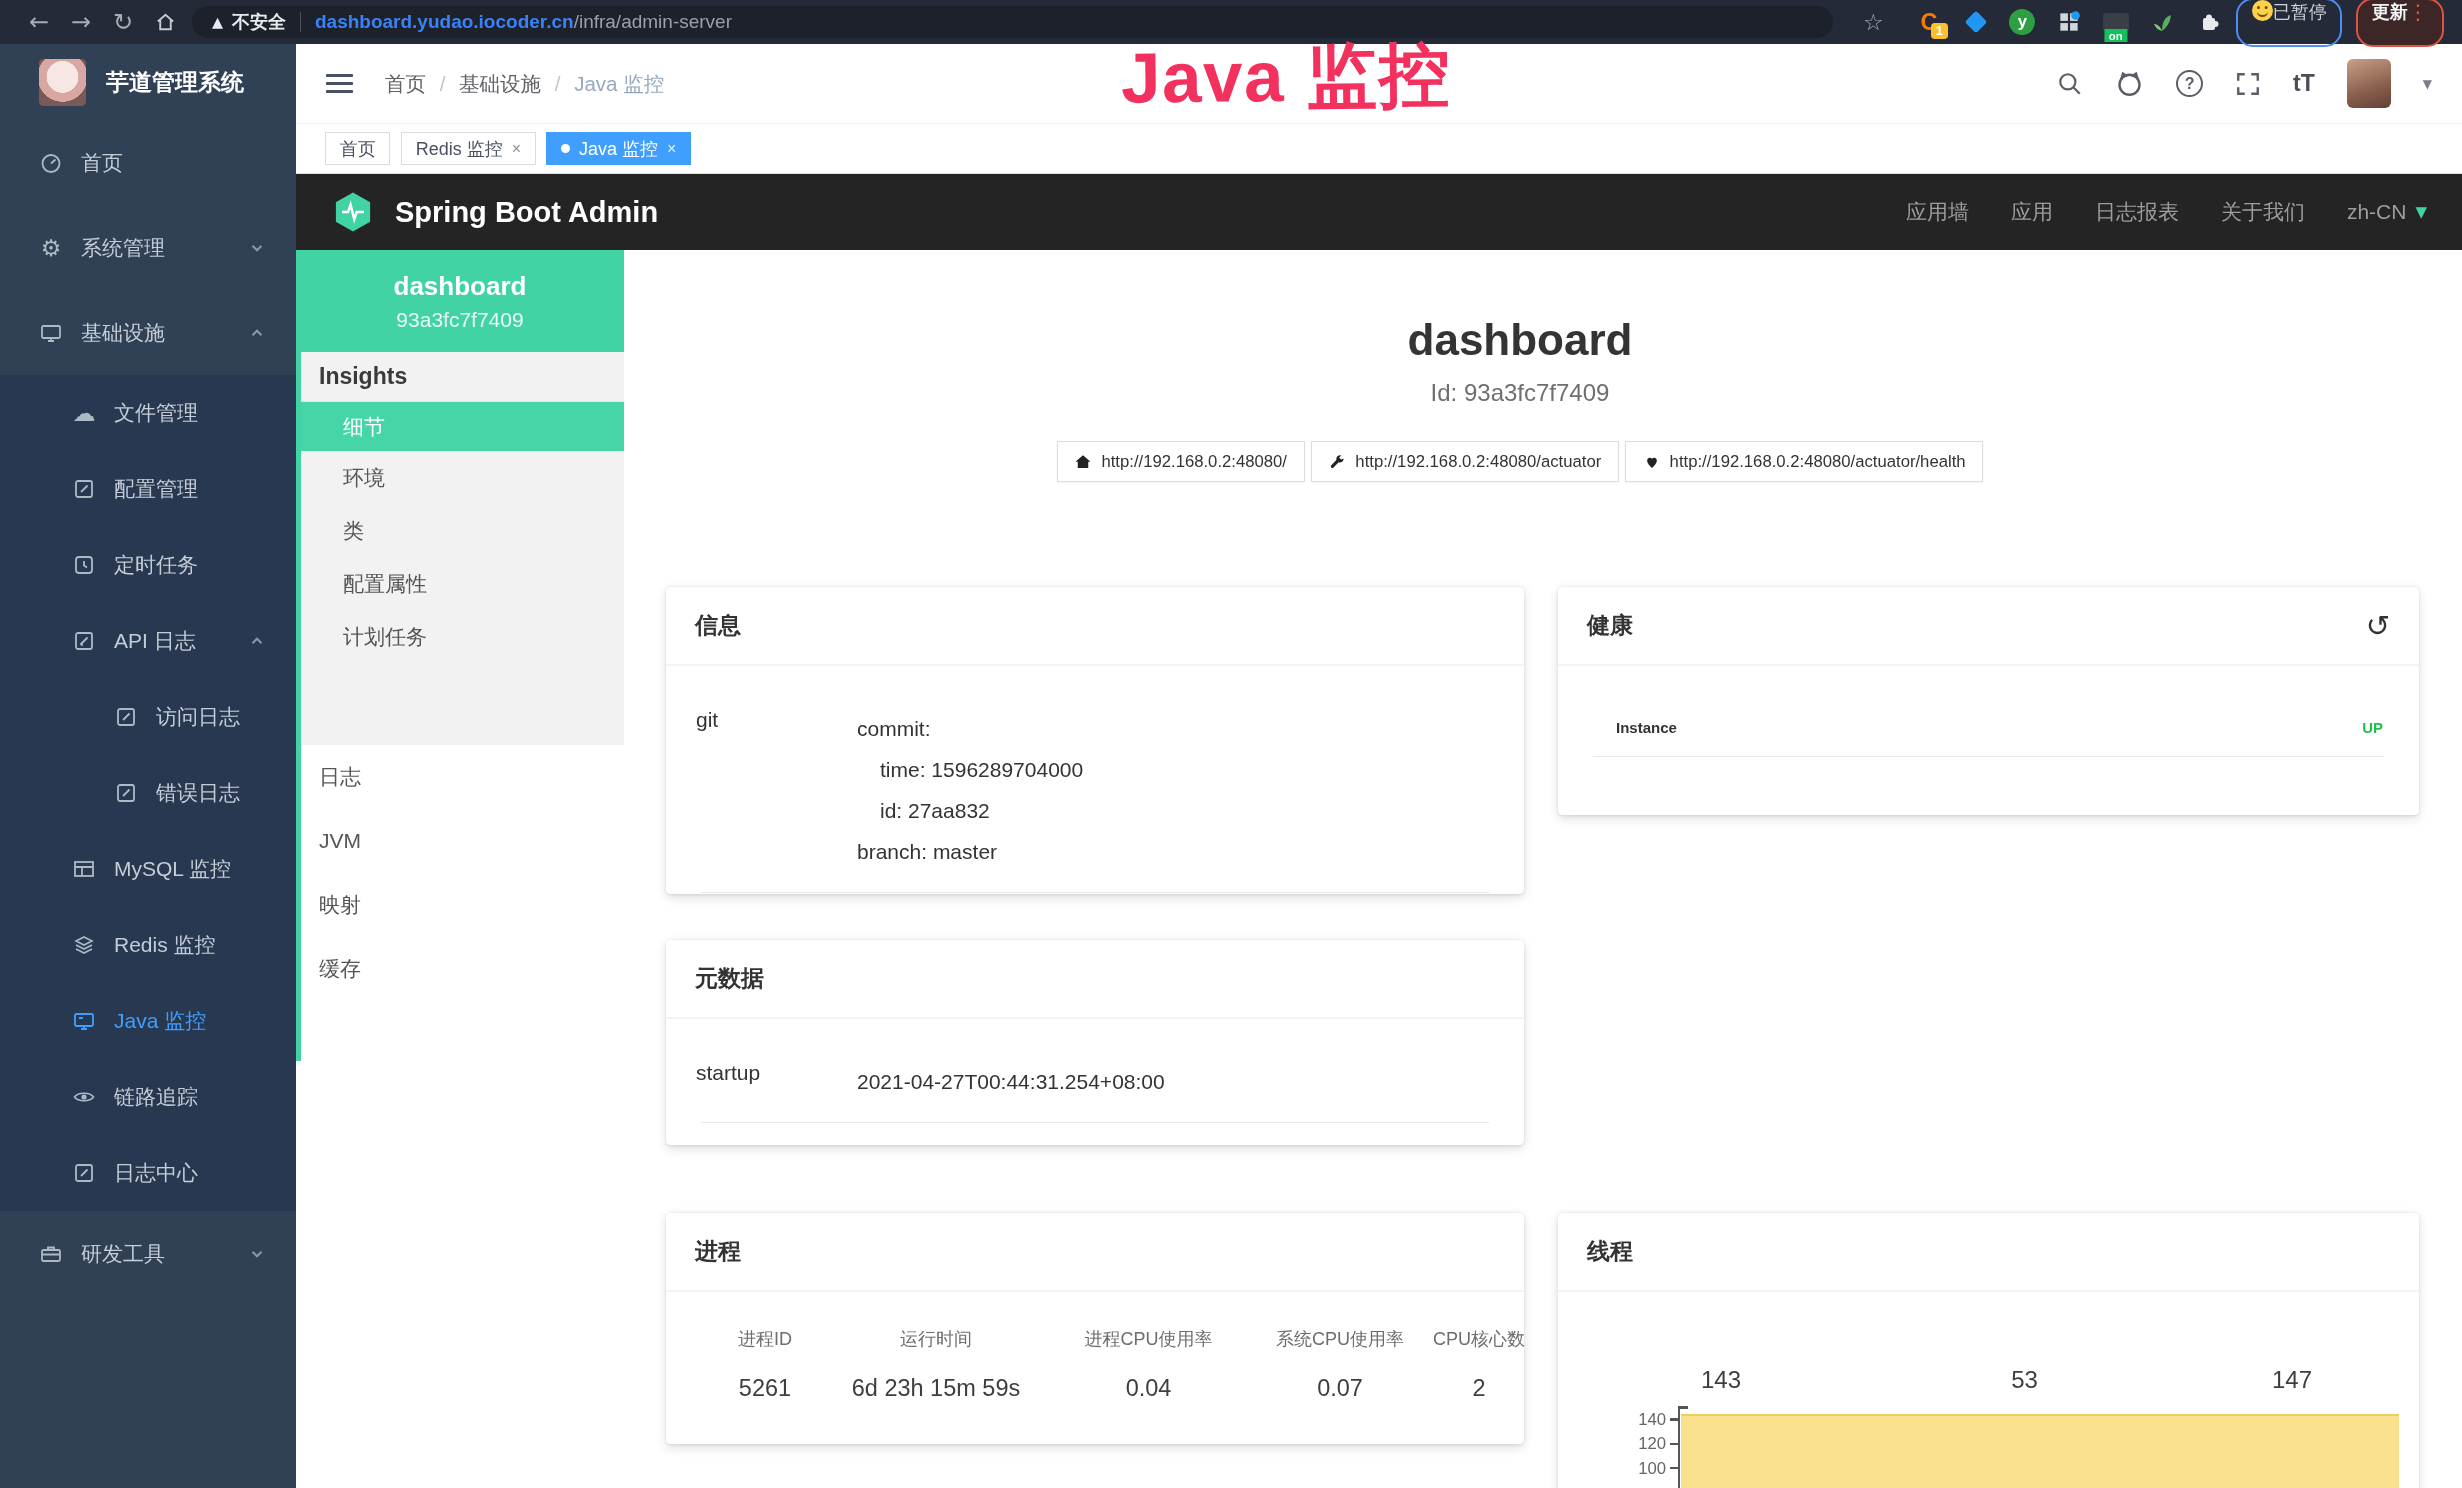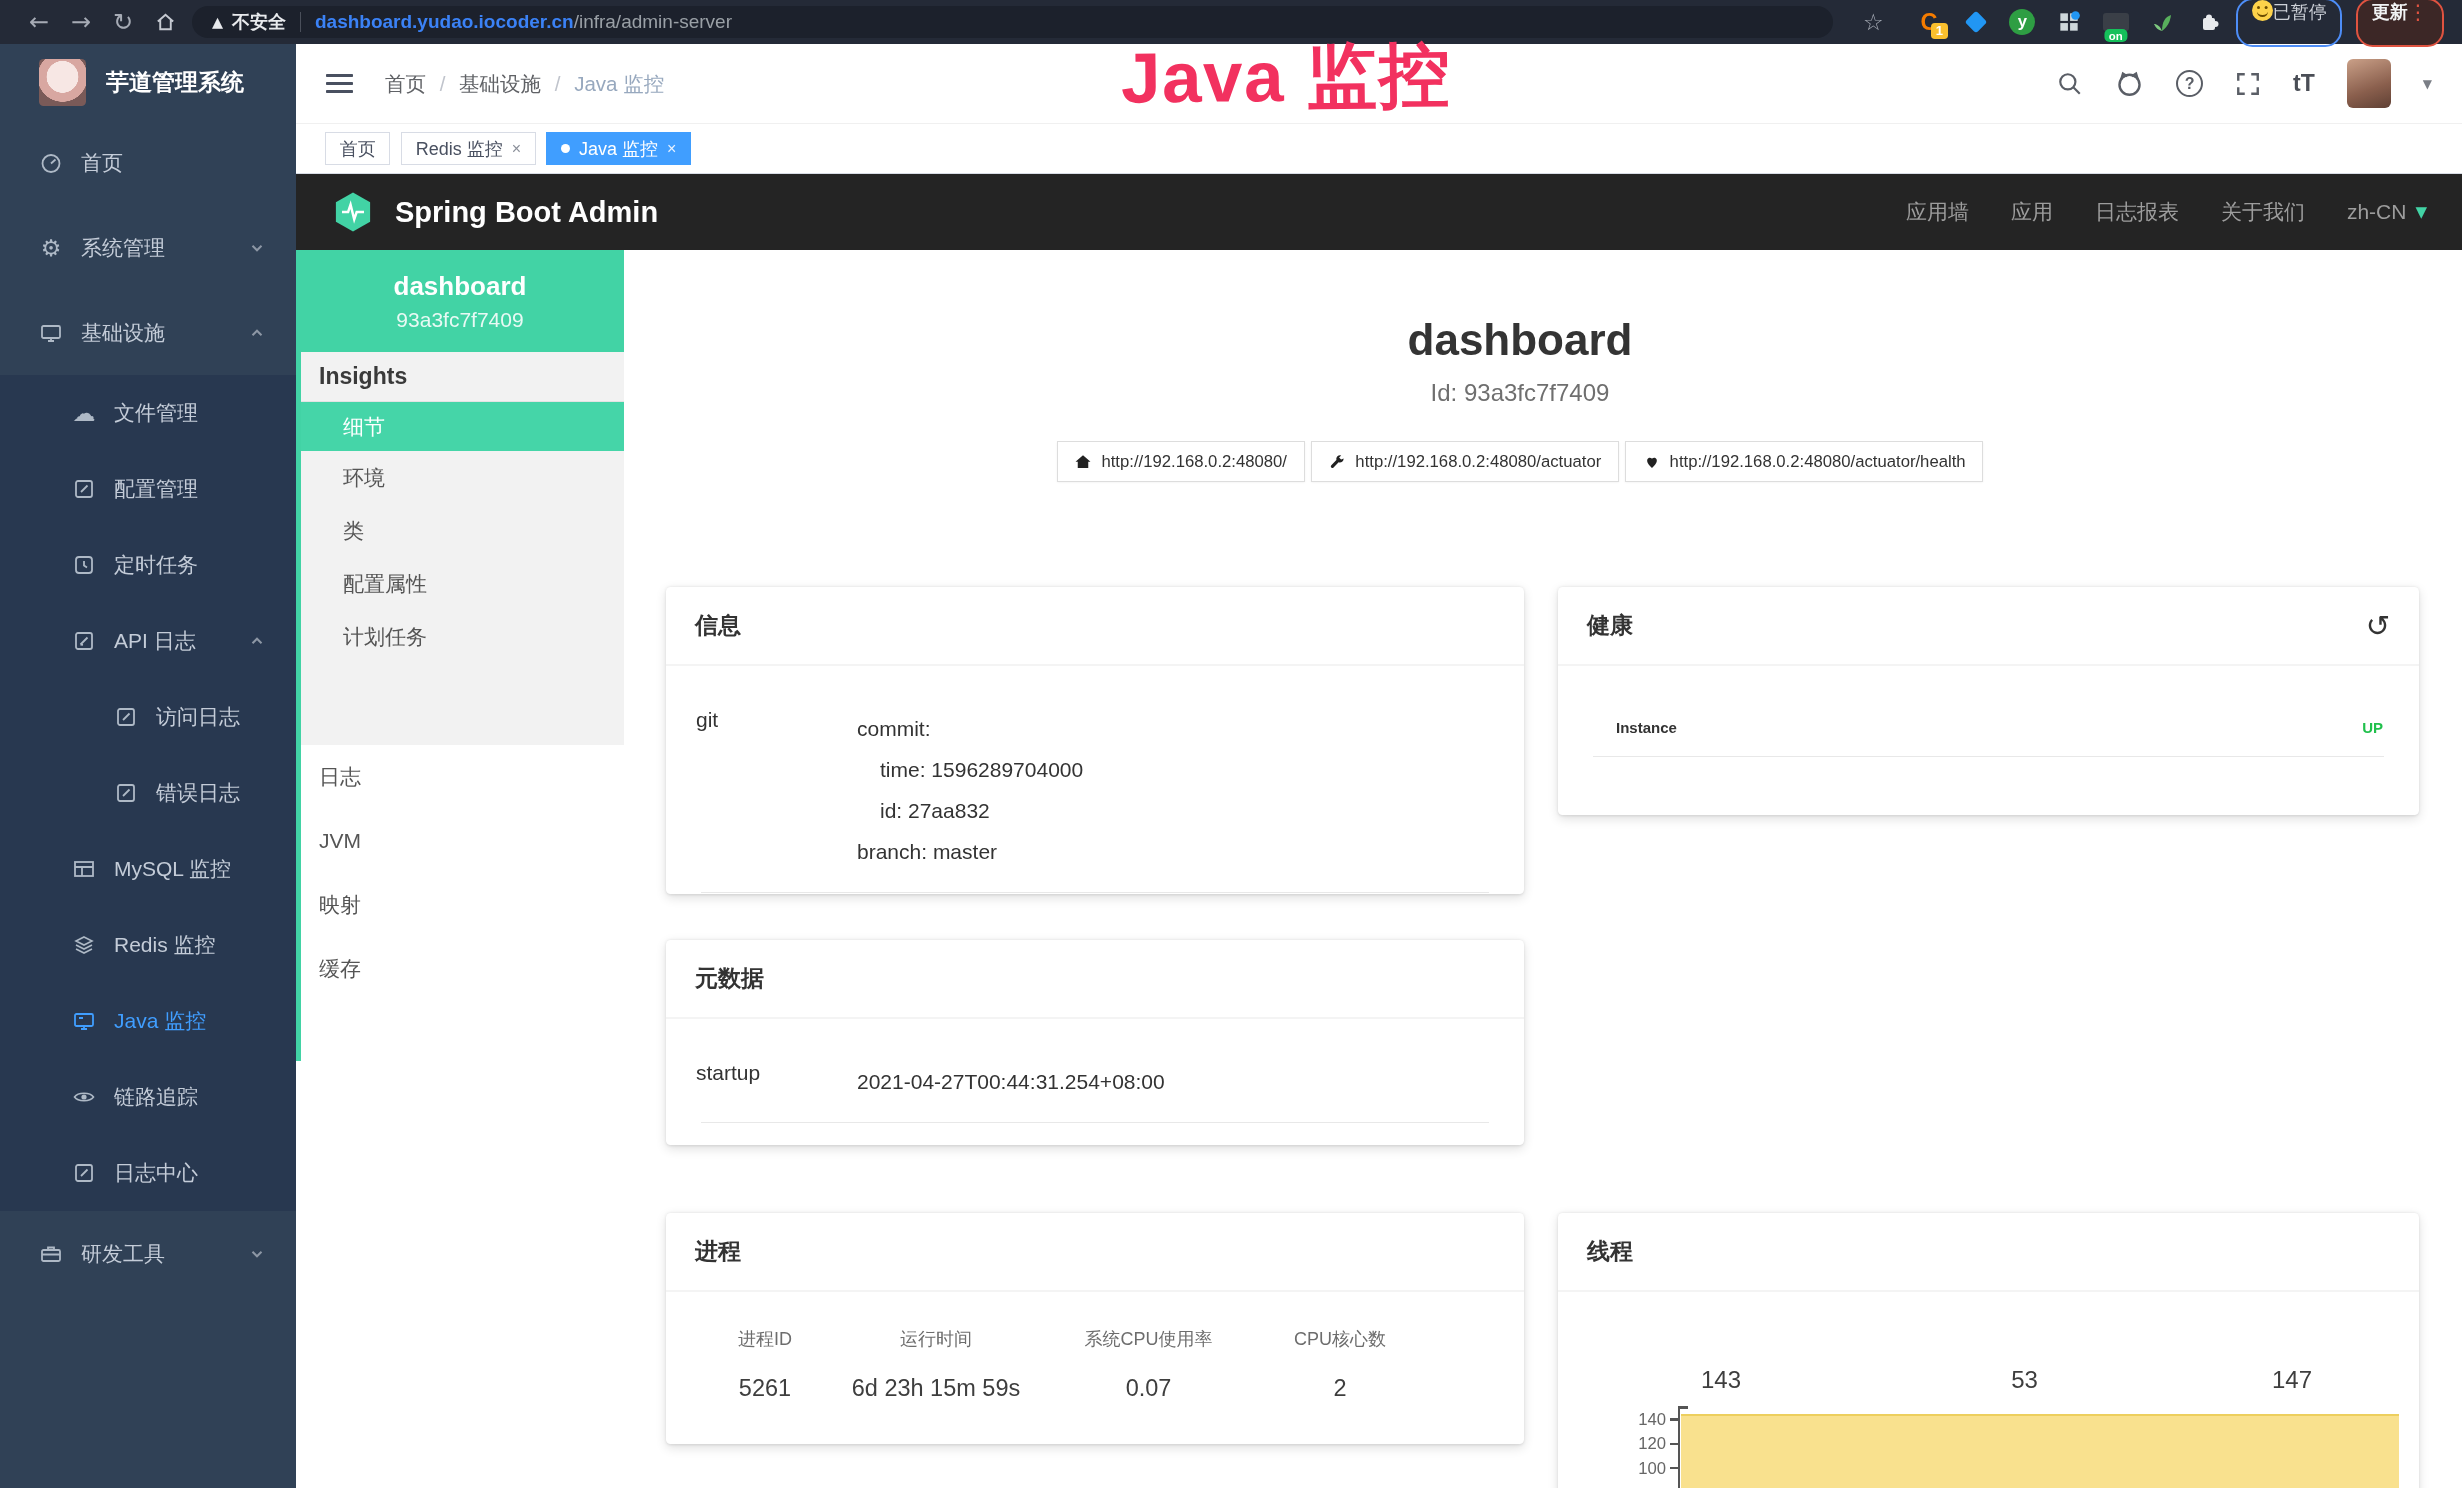--- a/index.html
+++ b/index.html
@@ -19,21 +19,21 @@
 .host{color:#3b82f6;font-size:19px;font-weight:bold;white-space:nowrap}
 .path{color:#9aa0a6;font-size:19px;white-space:nowrap}
 .star{font-size:23px;margin:0 7.6px}
 .extrow{display:flex;align-items:center;gap:16.7px;margin:0 12px}
 .ext{width:30px;height:30px;position:relative;display:flex;align-items:center;justify-content:center;flex:0 0 auto}
 .extC{color:#f57c00;font-weight:bold;font-size:23.5px}
 .badge{position:absolute;right:-3.8px;bottom:-2.3px;background:#fbc02d;color:#fff;font-size:13px;font-weight:bold;width:16.7px;height:16.7px;border-radius:3.8px;display:flex;align-items:center;justify-content:center}
 .diamond{width:16px;height:16px;background:#2196f3;transform:rotate(45deg);border-radius:3px}
 .ycirc{width:26px;height:26px;border-radius:50%;background:#2e9e43;color:#fff;font-size:16.7px;font-weight:bold;display:flex;align-items:center;justify-content:center}
 .onbox{width:26px;height:18px;background:#3a3f47;border-radius:3px}
-.onbadge{position:absolute;bottom:-5.3px;left:50%;transform:translateX(-50%);background:#14c05a;color:#fff;font-size:11.4px;font-weight:bold;padding:0.8px 4.6px;border-radius:5px}
+.onbadge{position:absolute;bottom:-5.3px;left:50%;transform:translateX(-50%);background:#14c05a;color:#fff;font-size:11.4px;font-weight:bold;padding:0.8px 4.6px;border-radius:0}
 .pill{height:49px;border-radius:16.7px;display:flex;align-items:flex-start;padding:0 13.7px;gap:0;flex:0 0 auto}
 .paused{border:2.3px solid #4d8df7;color:#cdd1d8;font-size:18px;margin-right:13.7px}
 .smiley{width:21px;height:21px;border-radius:50%;background:#fdd24a;position:relative;flex:0 0 auto}
 .smiley::before{content:"";position:absolute;left:5.3px;top:6px;width:3px;height:3px;border-radius:50%;background:#6b4b00;box-shadow:7.6px 0 0 #6b4b00}
 .smiley::after{content:"";position:absolute;left:5.3px;top:9px;width:10.6px;height:6.8px;border-bottom:2.3px solid #6b4b00;border-radius:0 0 7.6px 7.6px}
 .update{border:2.3px solid #df5340;background:#3c2726;color:#f1f3f4;font-size:18px;font-weight:bold}
 .kebab{color:#df5340;font-size:20.5px;font-weight:normal}
 
 
 .sidebar{position:absolute;left:0;top:44px;width:296px;height:1445px;background:#304156;color:#c4ccd8;z-index:5}
@@ -496,20 +496,24 @@
           <div class="pcols">
             <div class="pcol">
                 <div class="ph">进程ID</div>
                 <div class="pv">5261</div>
               </div>
             <div class="pcol">
                 <div class="ph">运行时间</div>
                 <div class="pv">6d 23h 15m 59s</div>
               </div>
             <div class="pcol">
+                <div class="ph">进程CPU使用率</div>
+                <div class="pv">0.04</div>
+              </div>
+            <div class="pcol">
                 <div class="ph">系统CPU使用率</div>
                 <div class="pv">0.07</div>
               </div>
             <div class="pcol">
                 <div class="ph">CPU核心数</div>
                 <div class="pv">2</div>
               </div>
           </div>
         </div>
 

